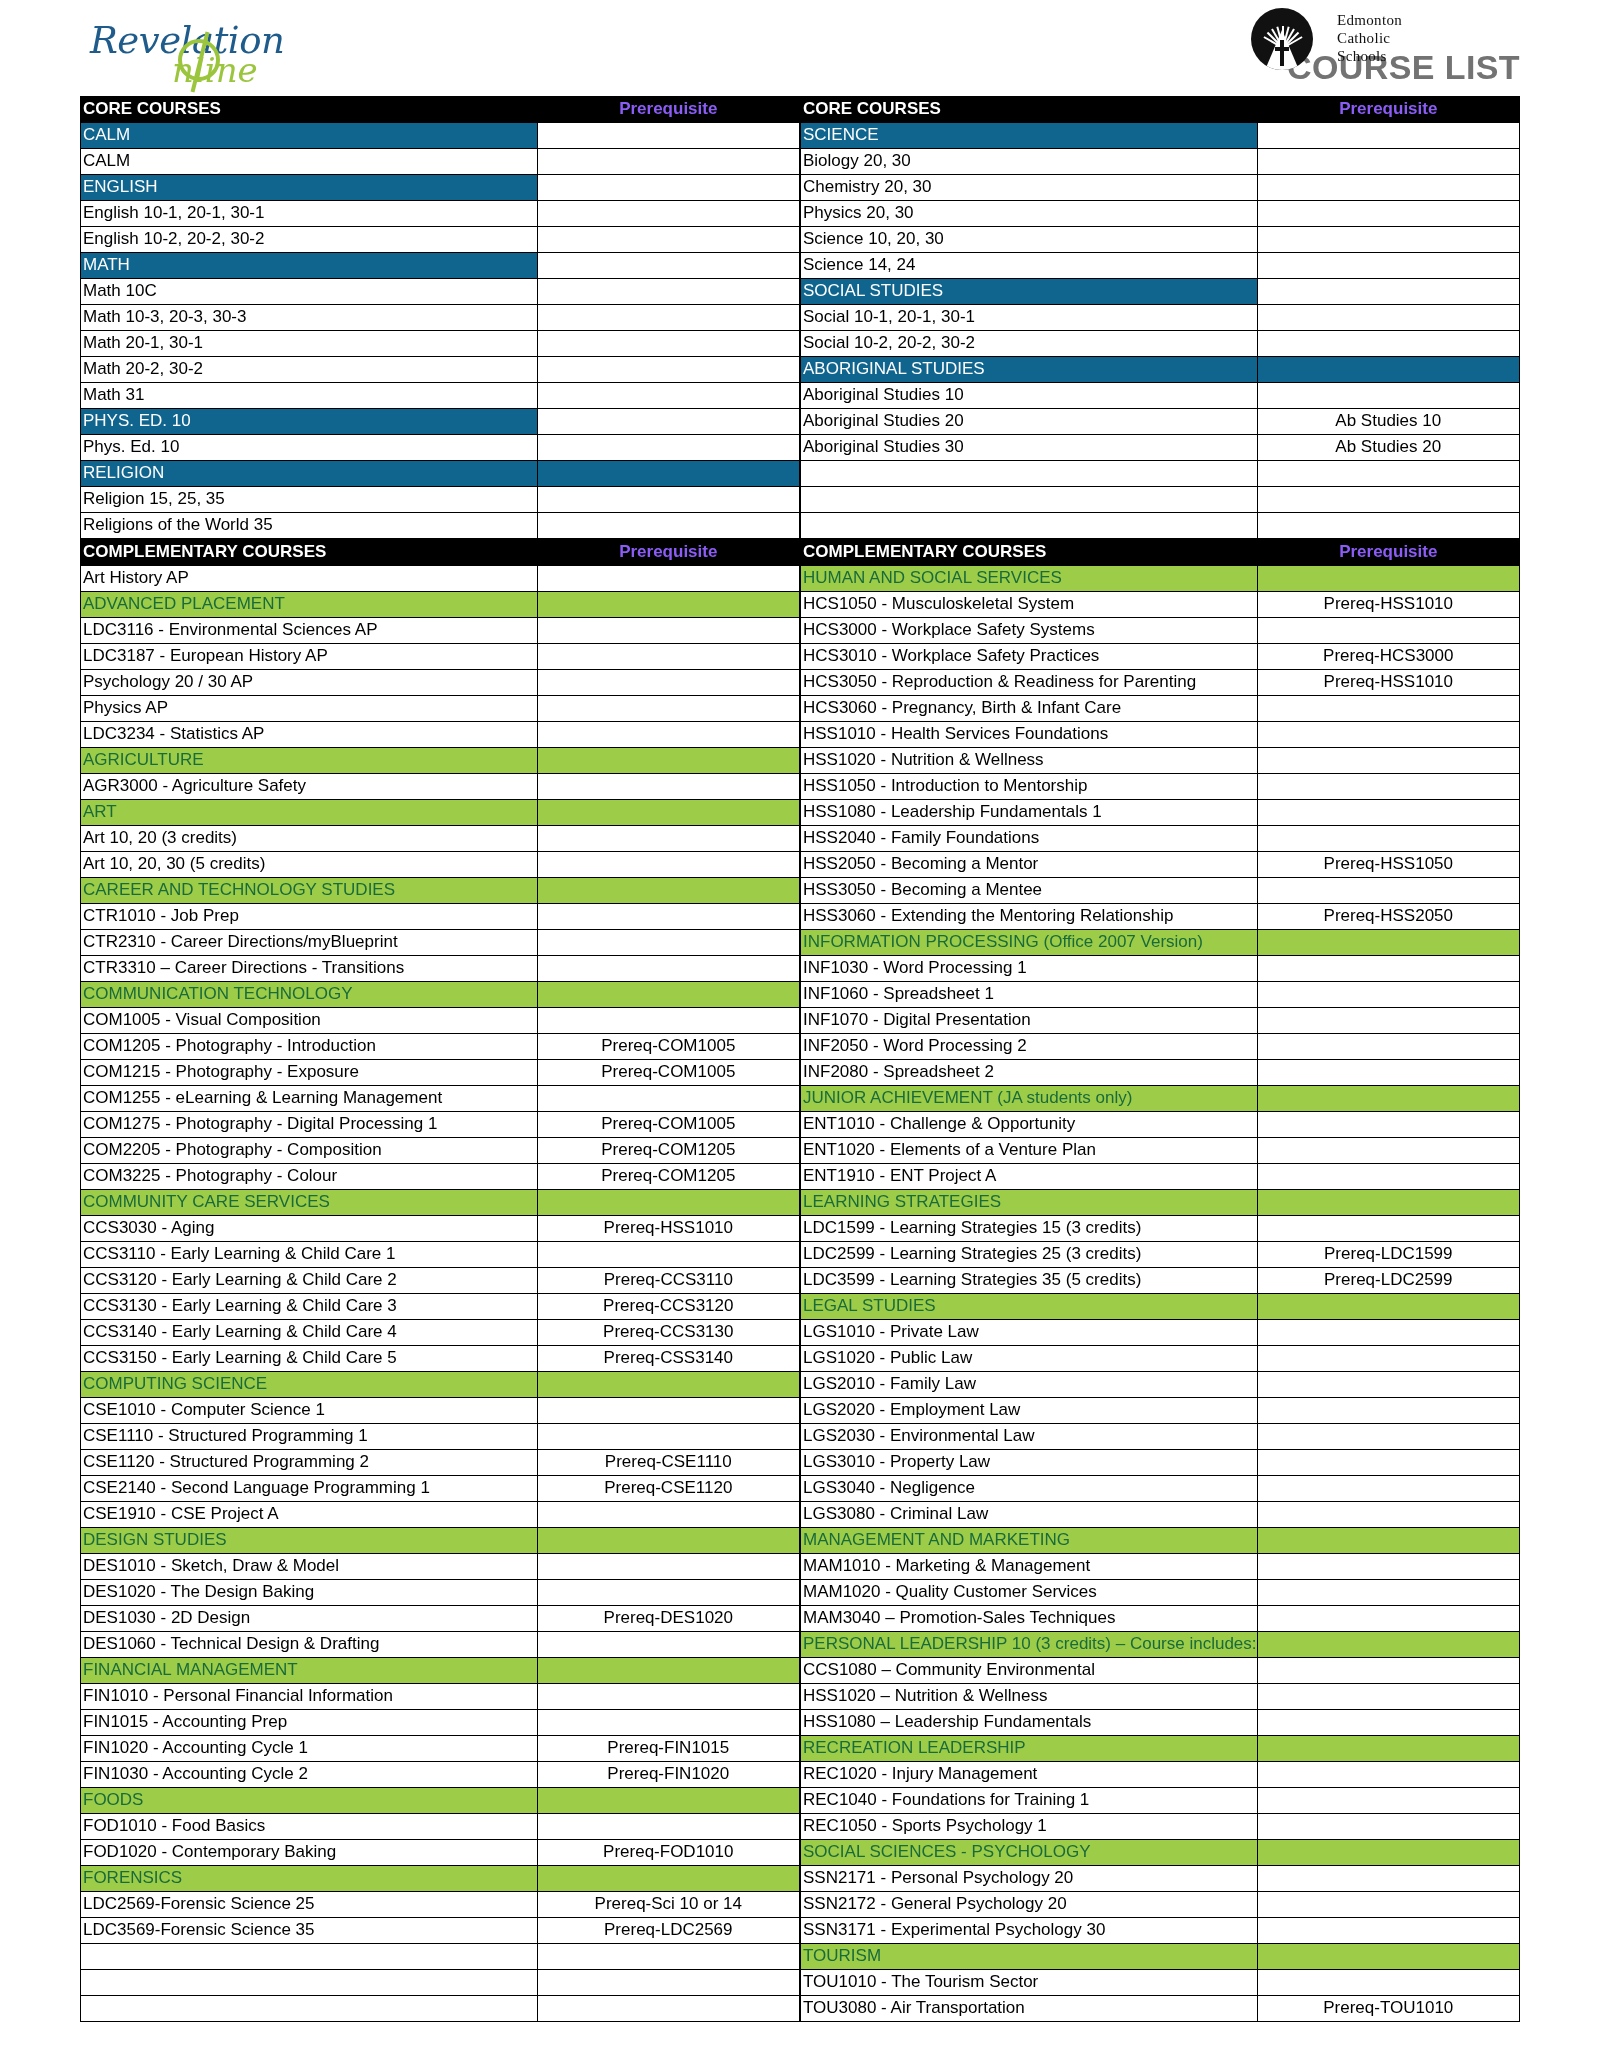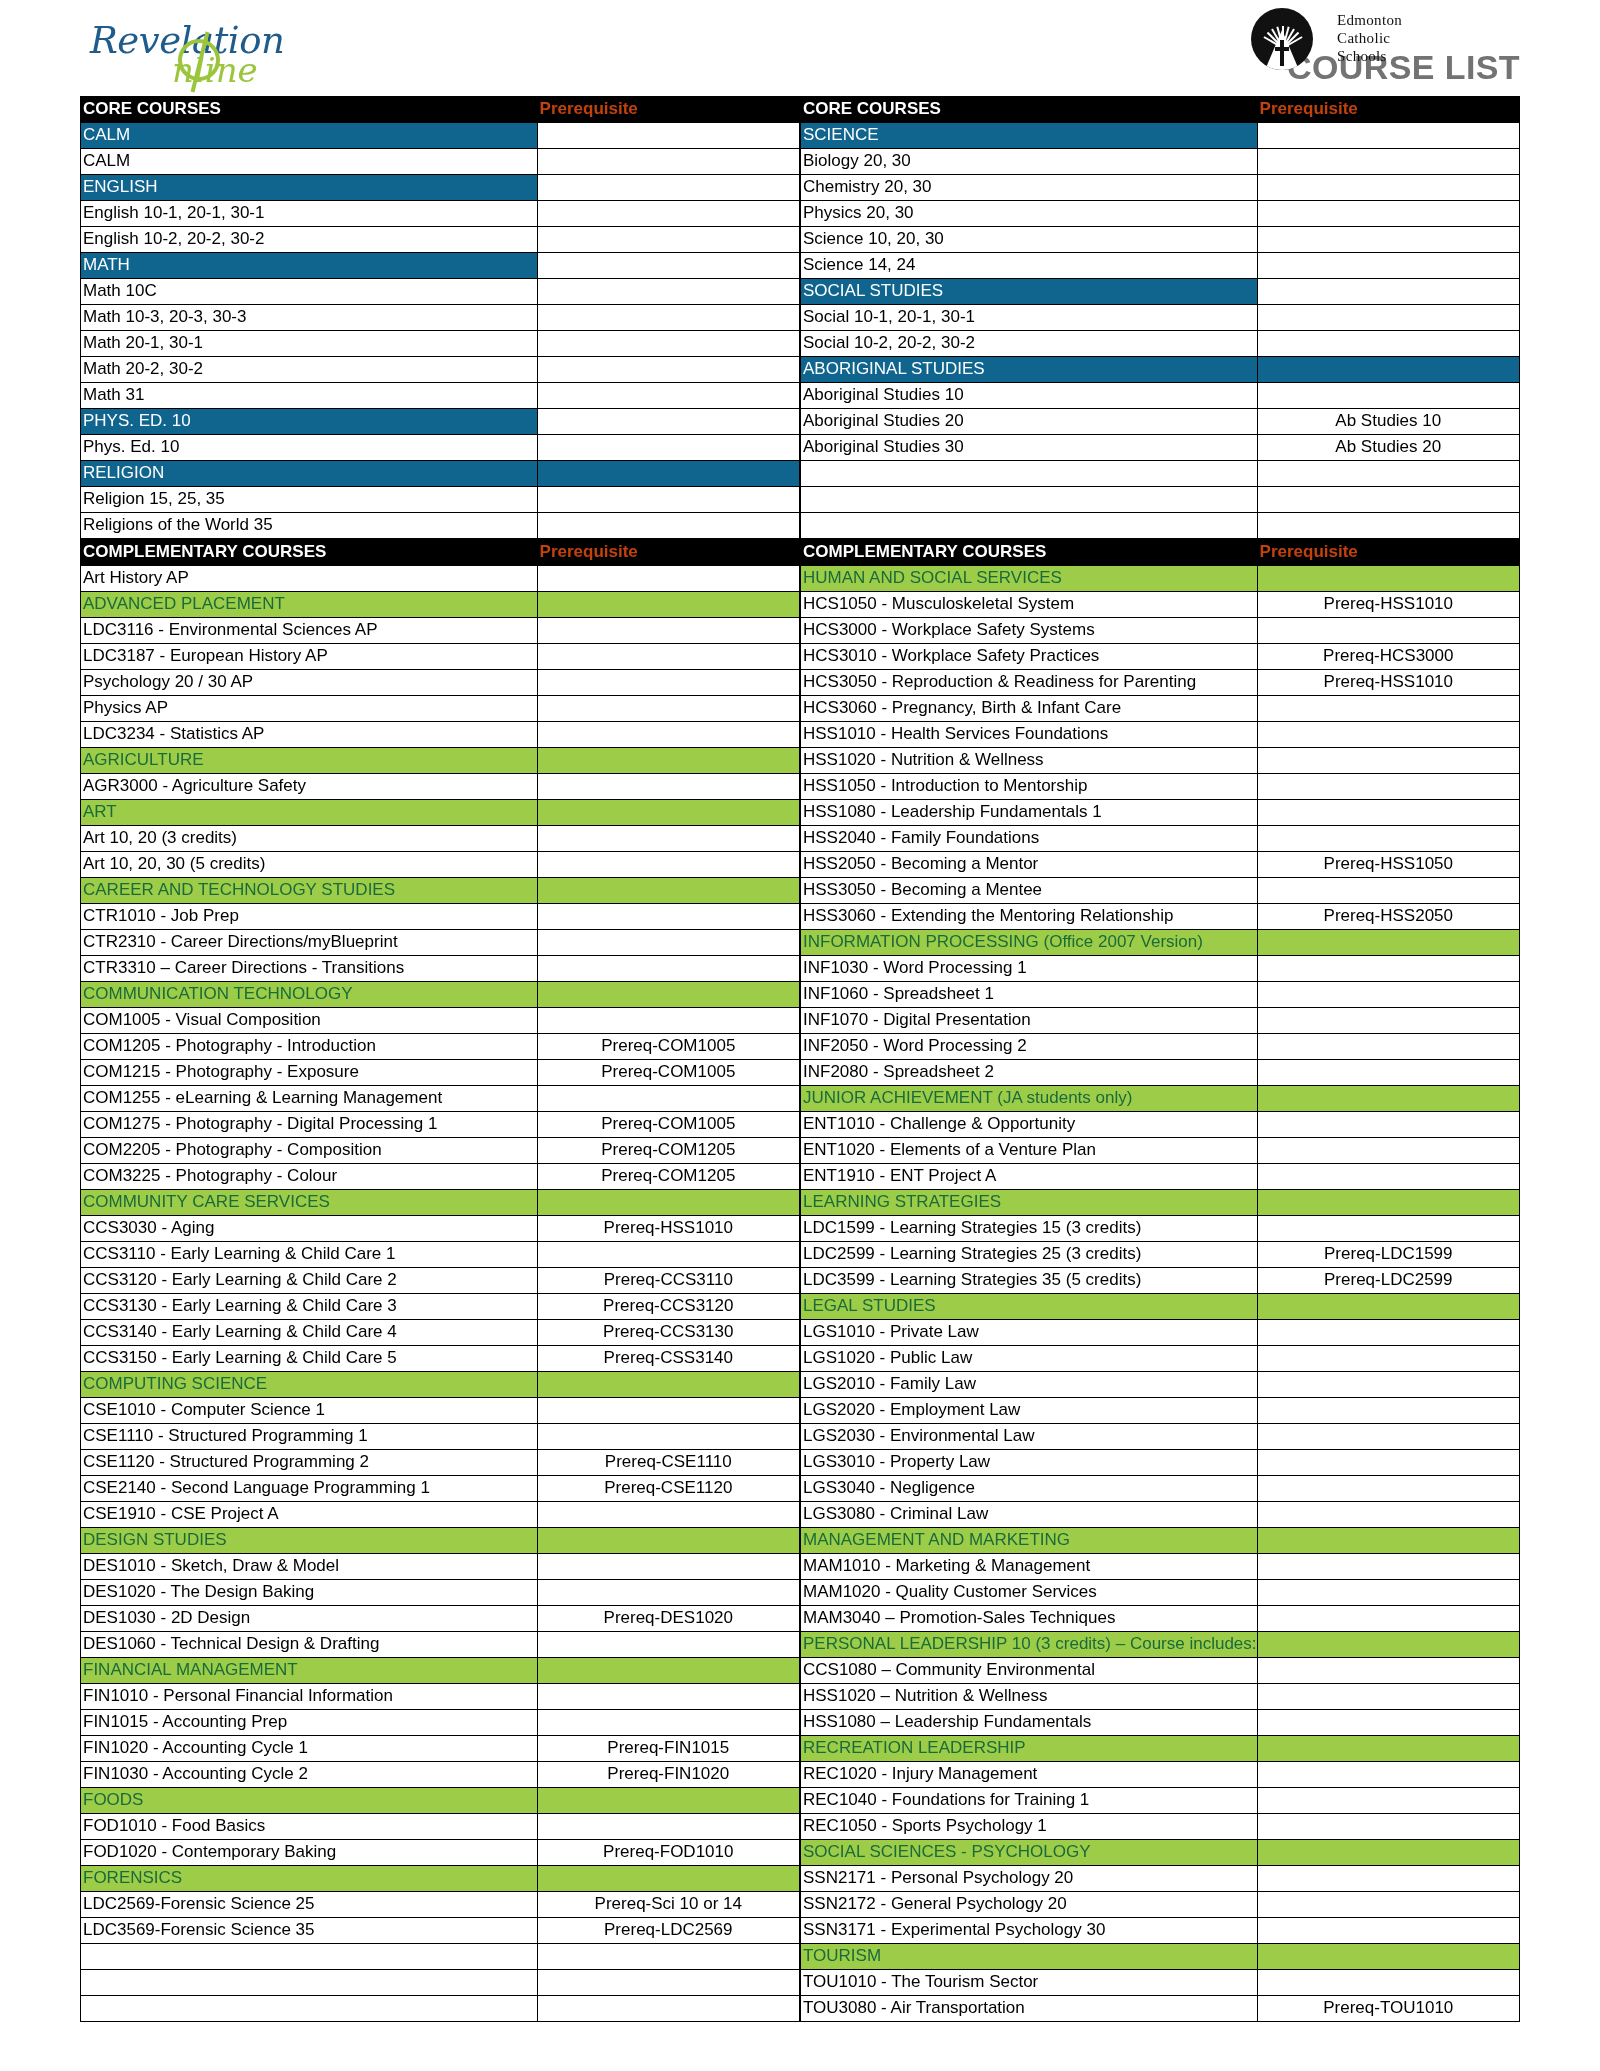--- a/index.html
+++ b/index.html
@@ -187,25 +187,25 @@
     background: #000000;
     color: #ffffff;
     font-weight: bold;
     font-size: 21px;
     height: 30px;
     border-color: #000;
     padding-left: 8px;
   }
   td.hdr-pre {
     background: #000000;
-    color: #c2410c;
+    color: #8b5cf6;
     font-weight: bold;
     font-size: 21px;
     height: 30px;
-    text-align: left;
+    text-align: center;
     border-color: #000;
   }
   td.sec-blue {
     background: #10658f;
     color: #ffffff;
     font-size: 19px;
     padding-left: 10px;
     border-color: #000;
   }
   td.sec-blue-blank {

